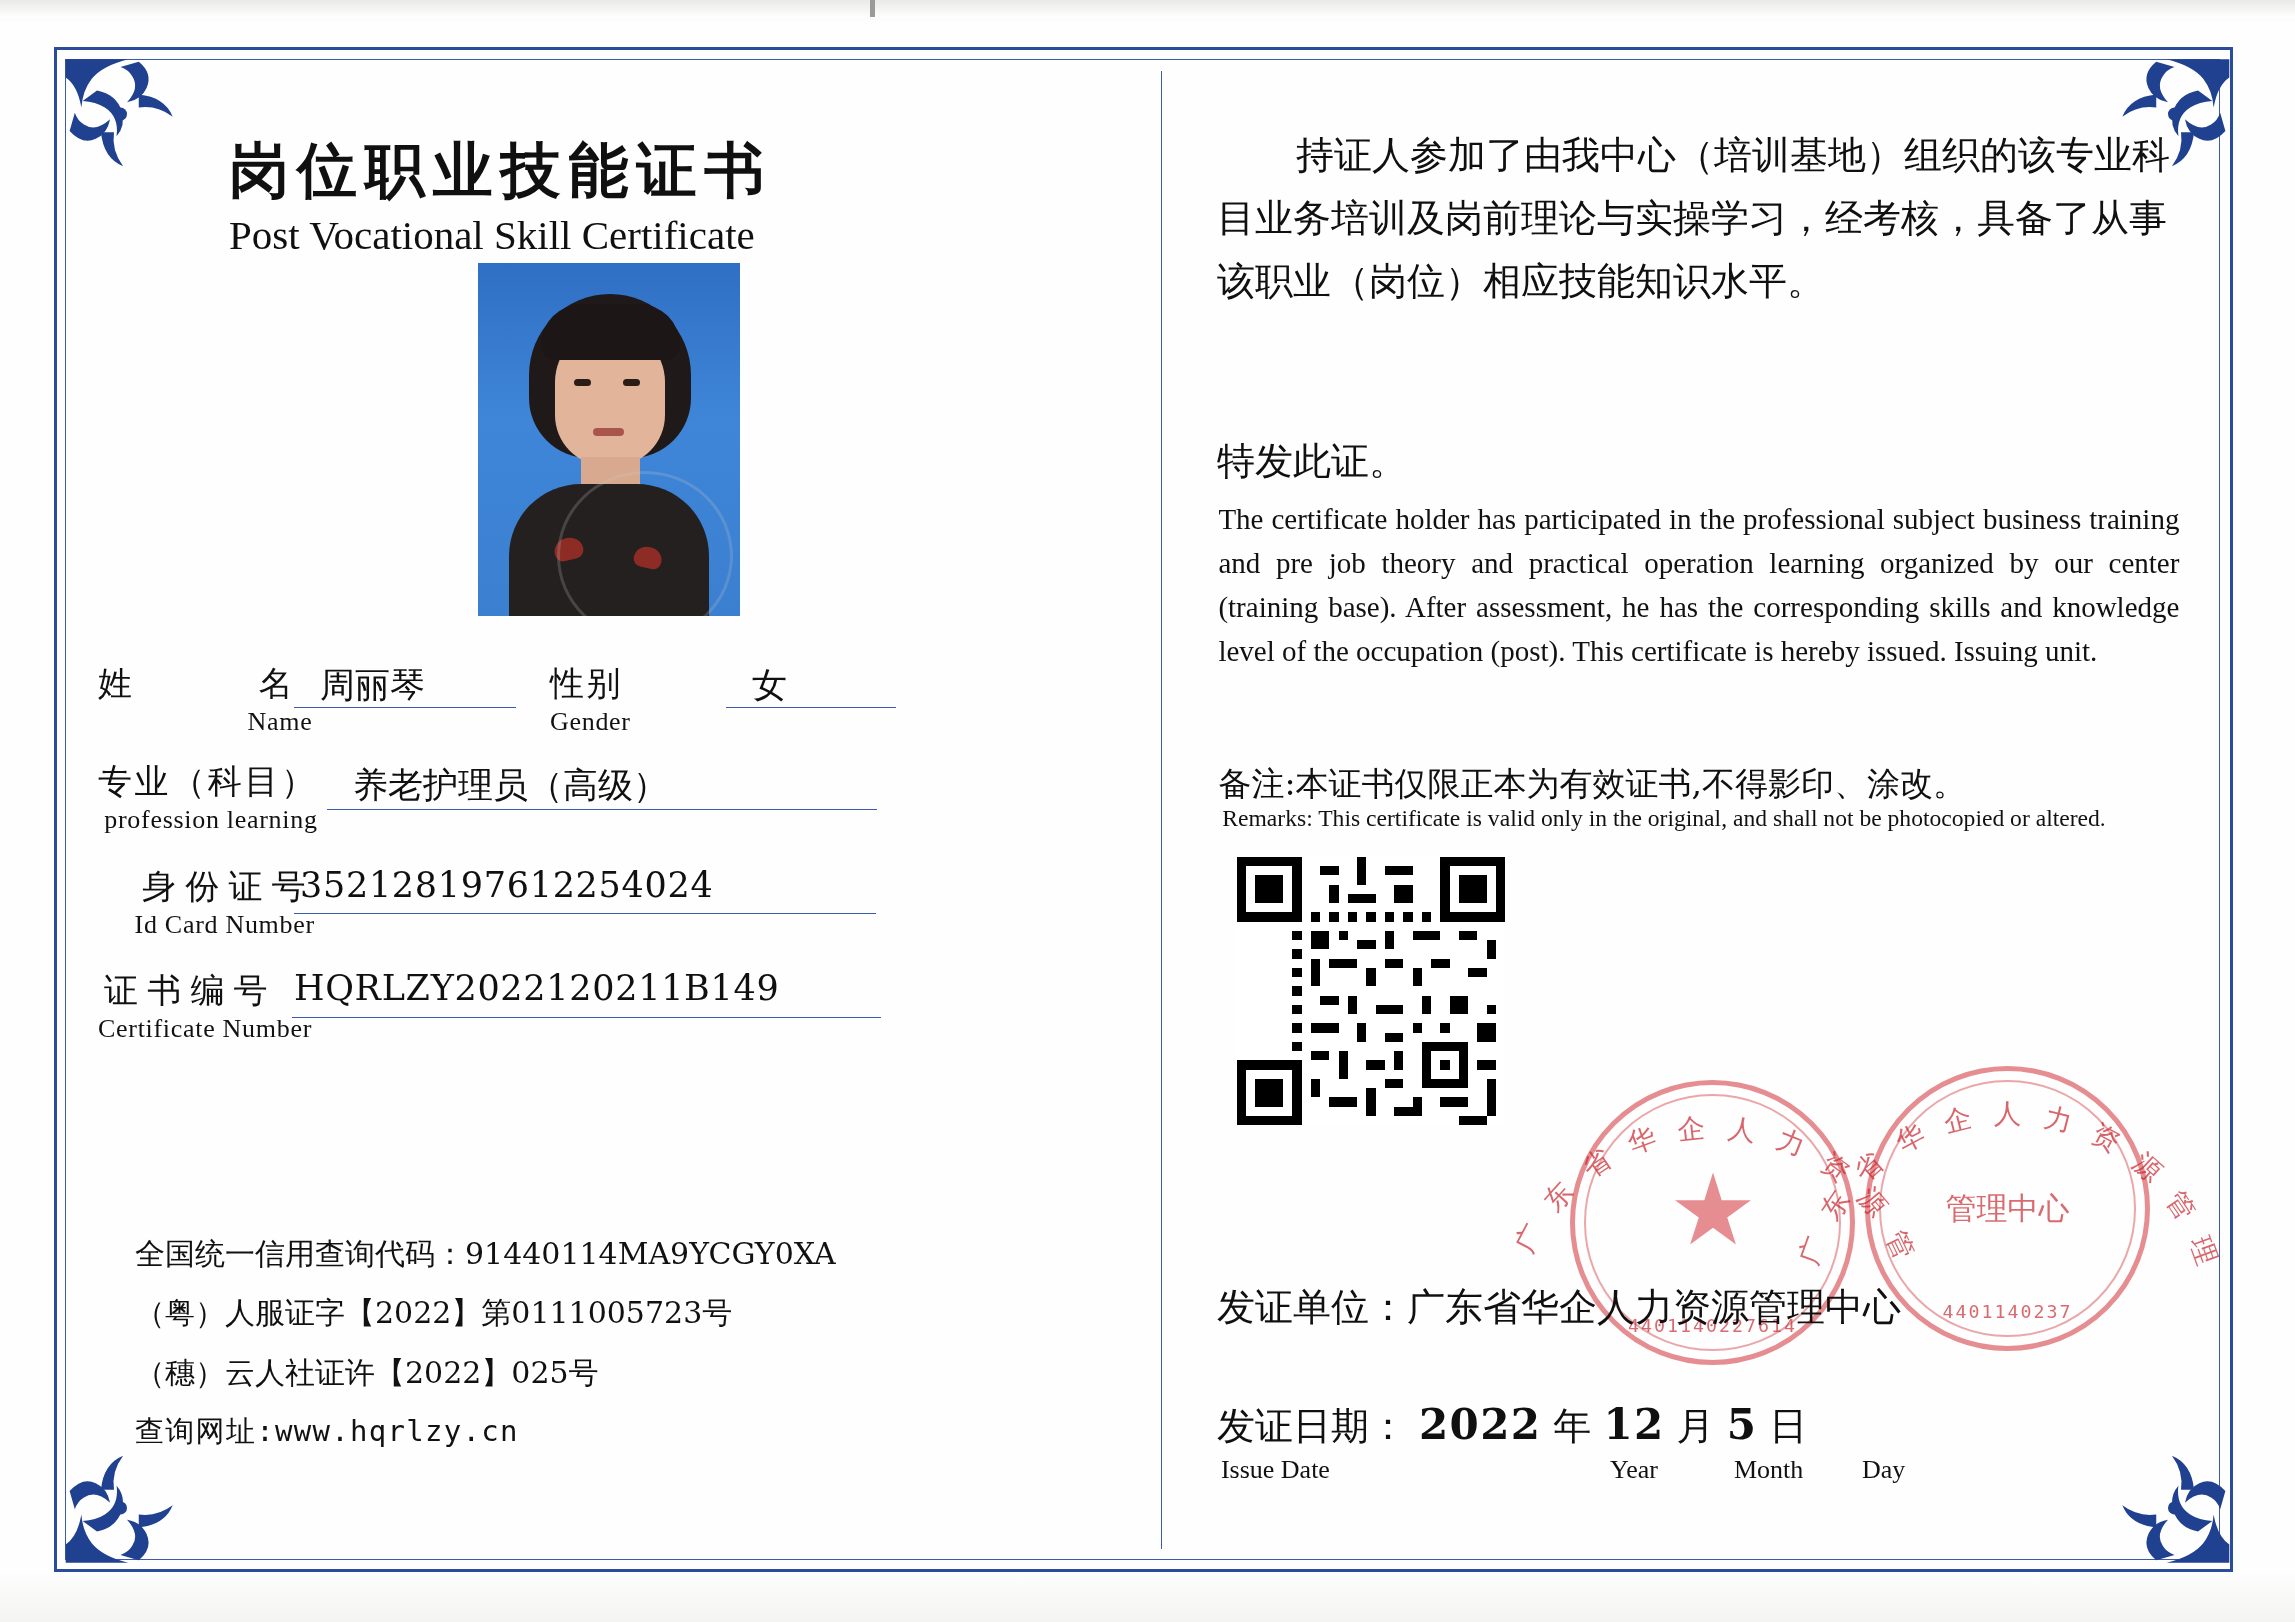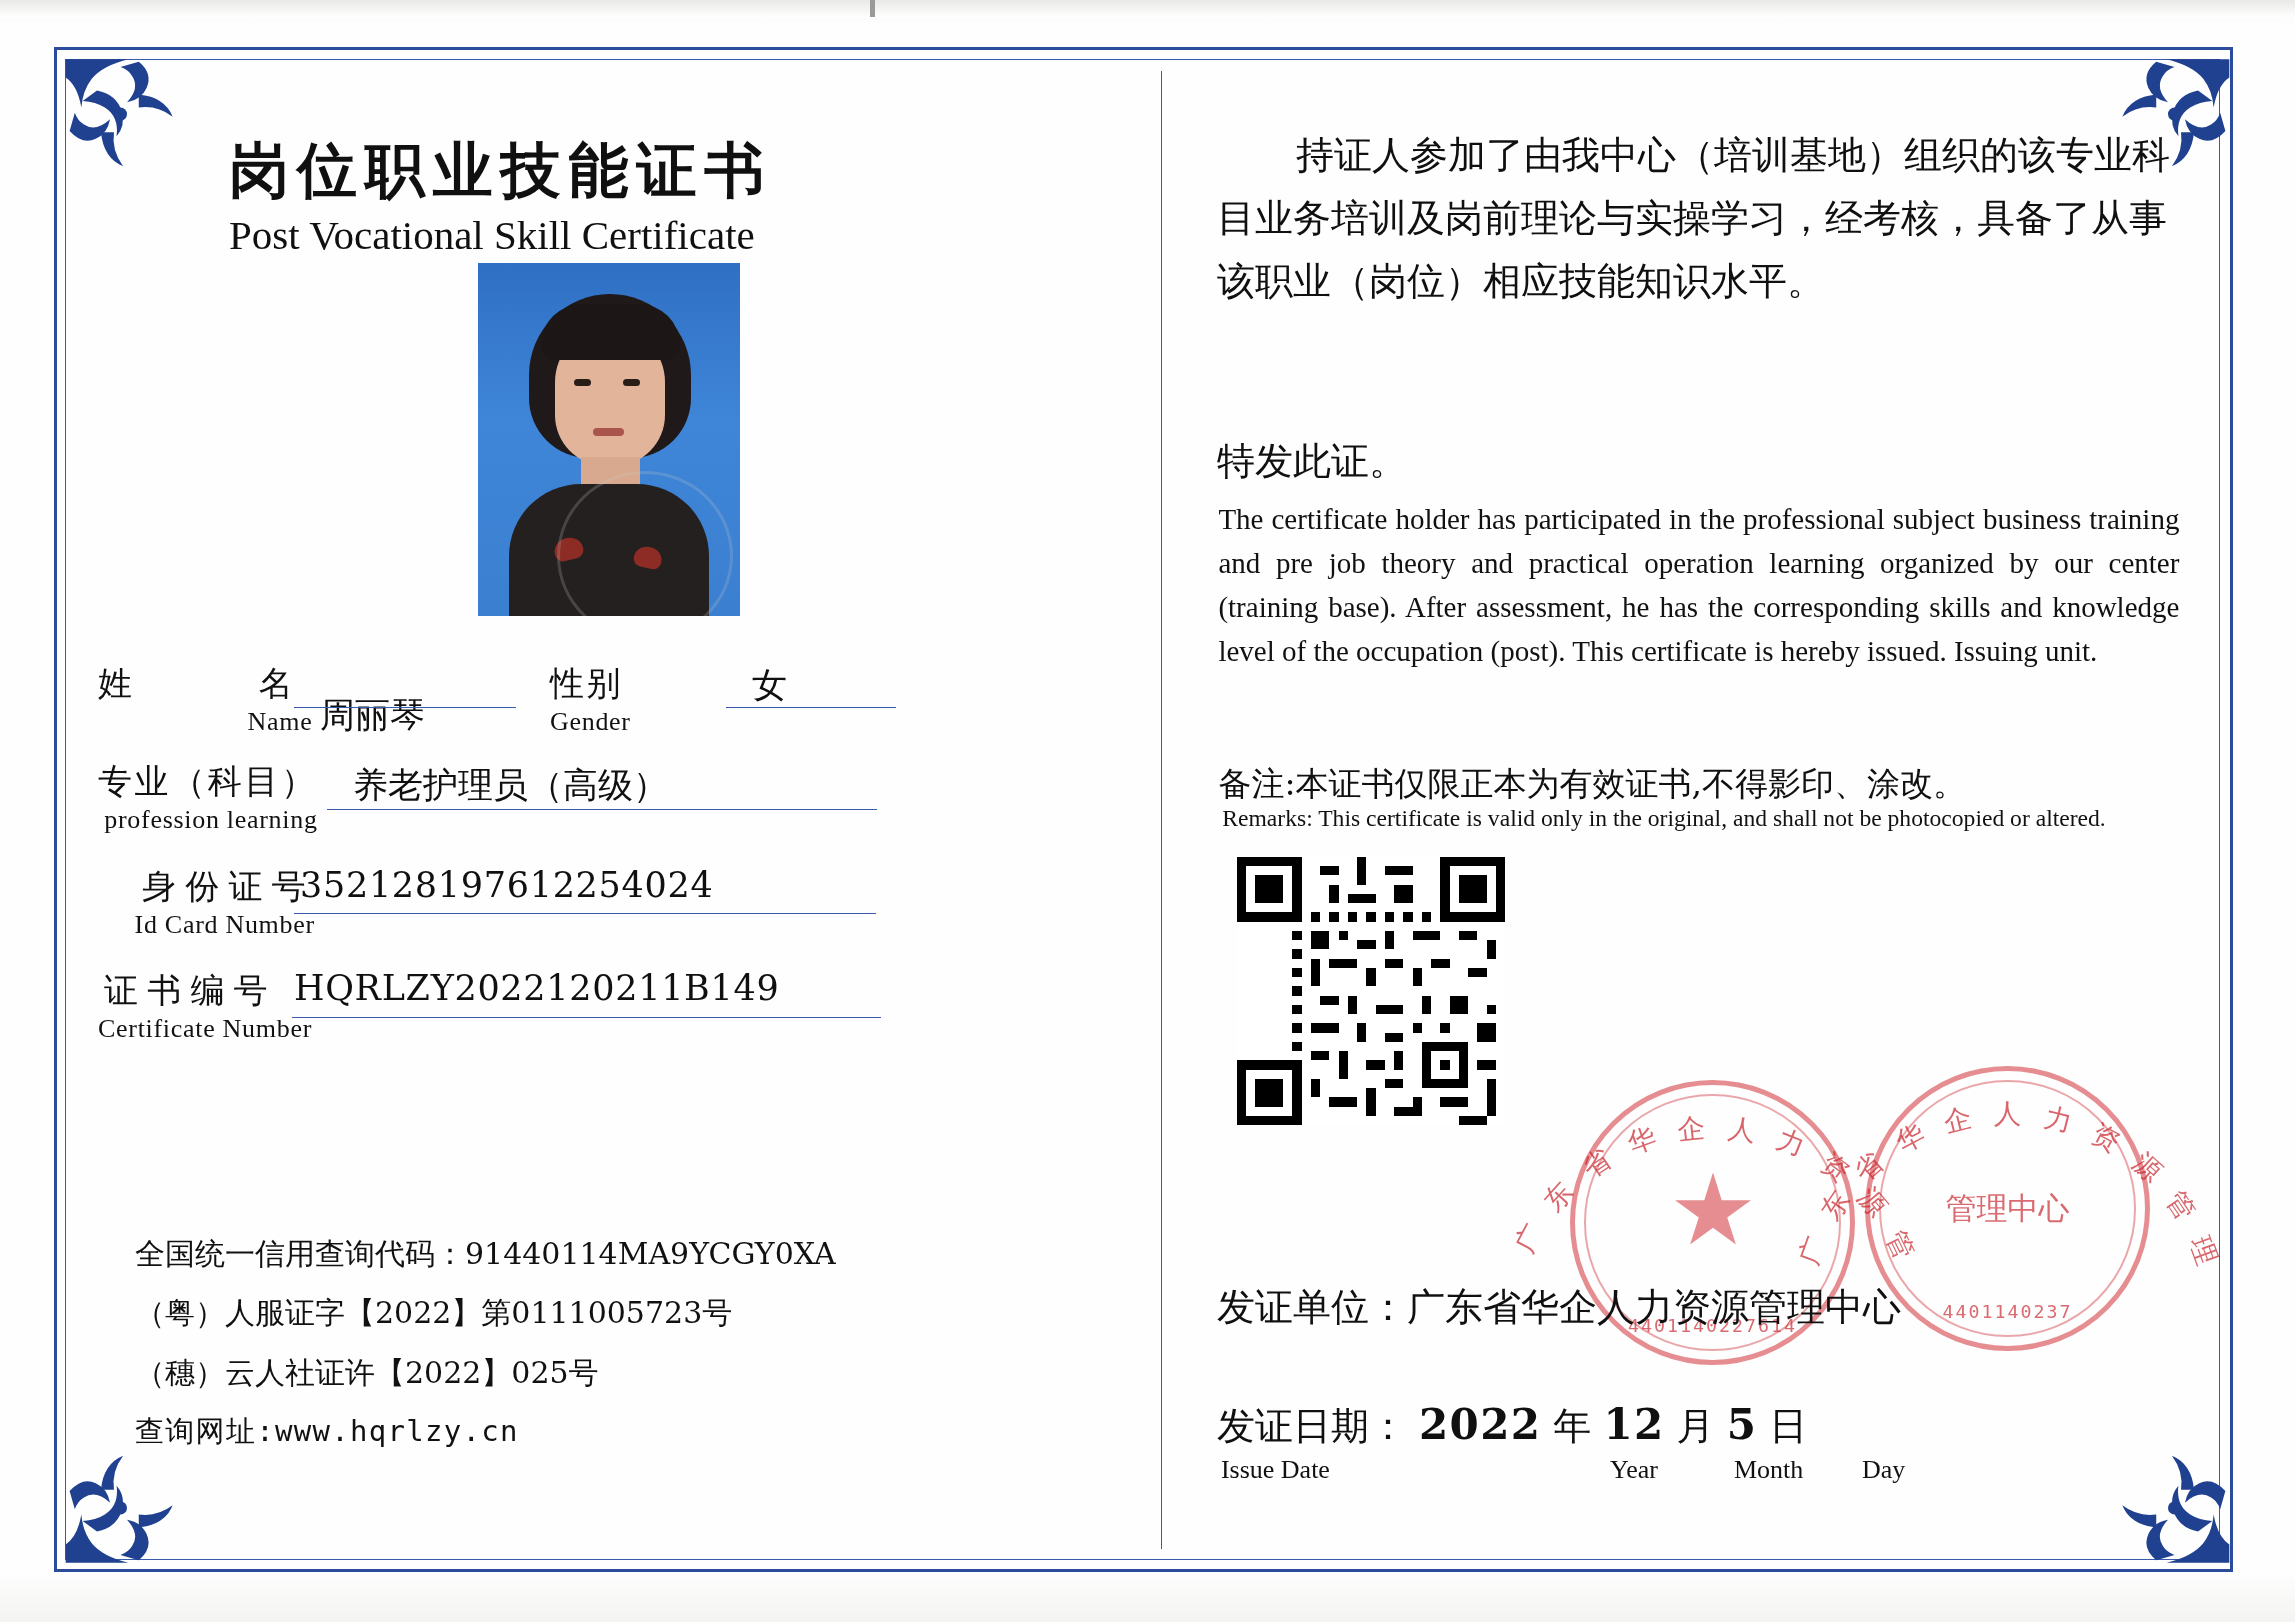--- a/index.html
+++ b/index.html
@@ -348,21 +348,21 @@
       <div class="body"></div>
       <div class="flowerA"></div>
       <div class="flowerB"></div>
       <div class="seal-smudge"></div>
     </div>
 
     <div class="field" style="left:0px;top:563px;">
       <span class="lbl lbl-cn sp">姓　　名</span>
       <span class="lbl lbl-en">Name</span>
     </div>
-    <div class="val" style="position:absolute;left:222px;top:594px;">周丽琴</div>
+    <div class="val" style="position:absolute;left:222px;top:564px;">周丽琴</div>
     <div class="rule" style="left:196px;top:609px;width:222px;"></div>
 
     <div class="field" style="left:452px;top:563px;">
       <span class="lbl lbl-cn">性别</span>
       <span class="lbl lbl-en">Gender</span>
     </div>
     <div class="val" style="position:absolute;left:654px;top:564px;">女</div>
     <div class="rule" style="left:628px;top:609px;width:170px;"></div>
 
     <div class="field" style="left:0px;top:661px;">

